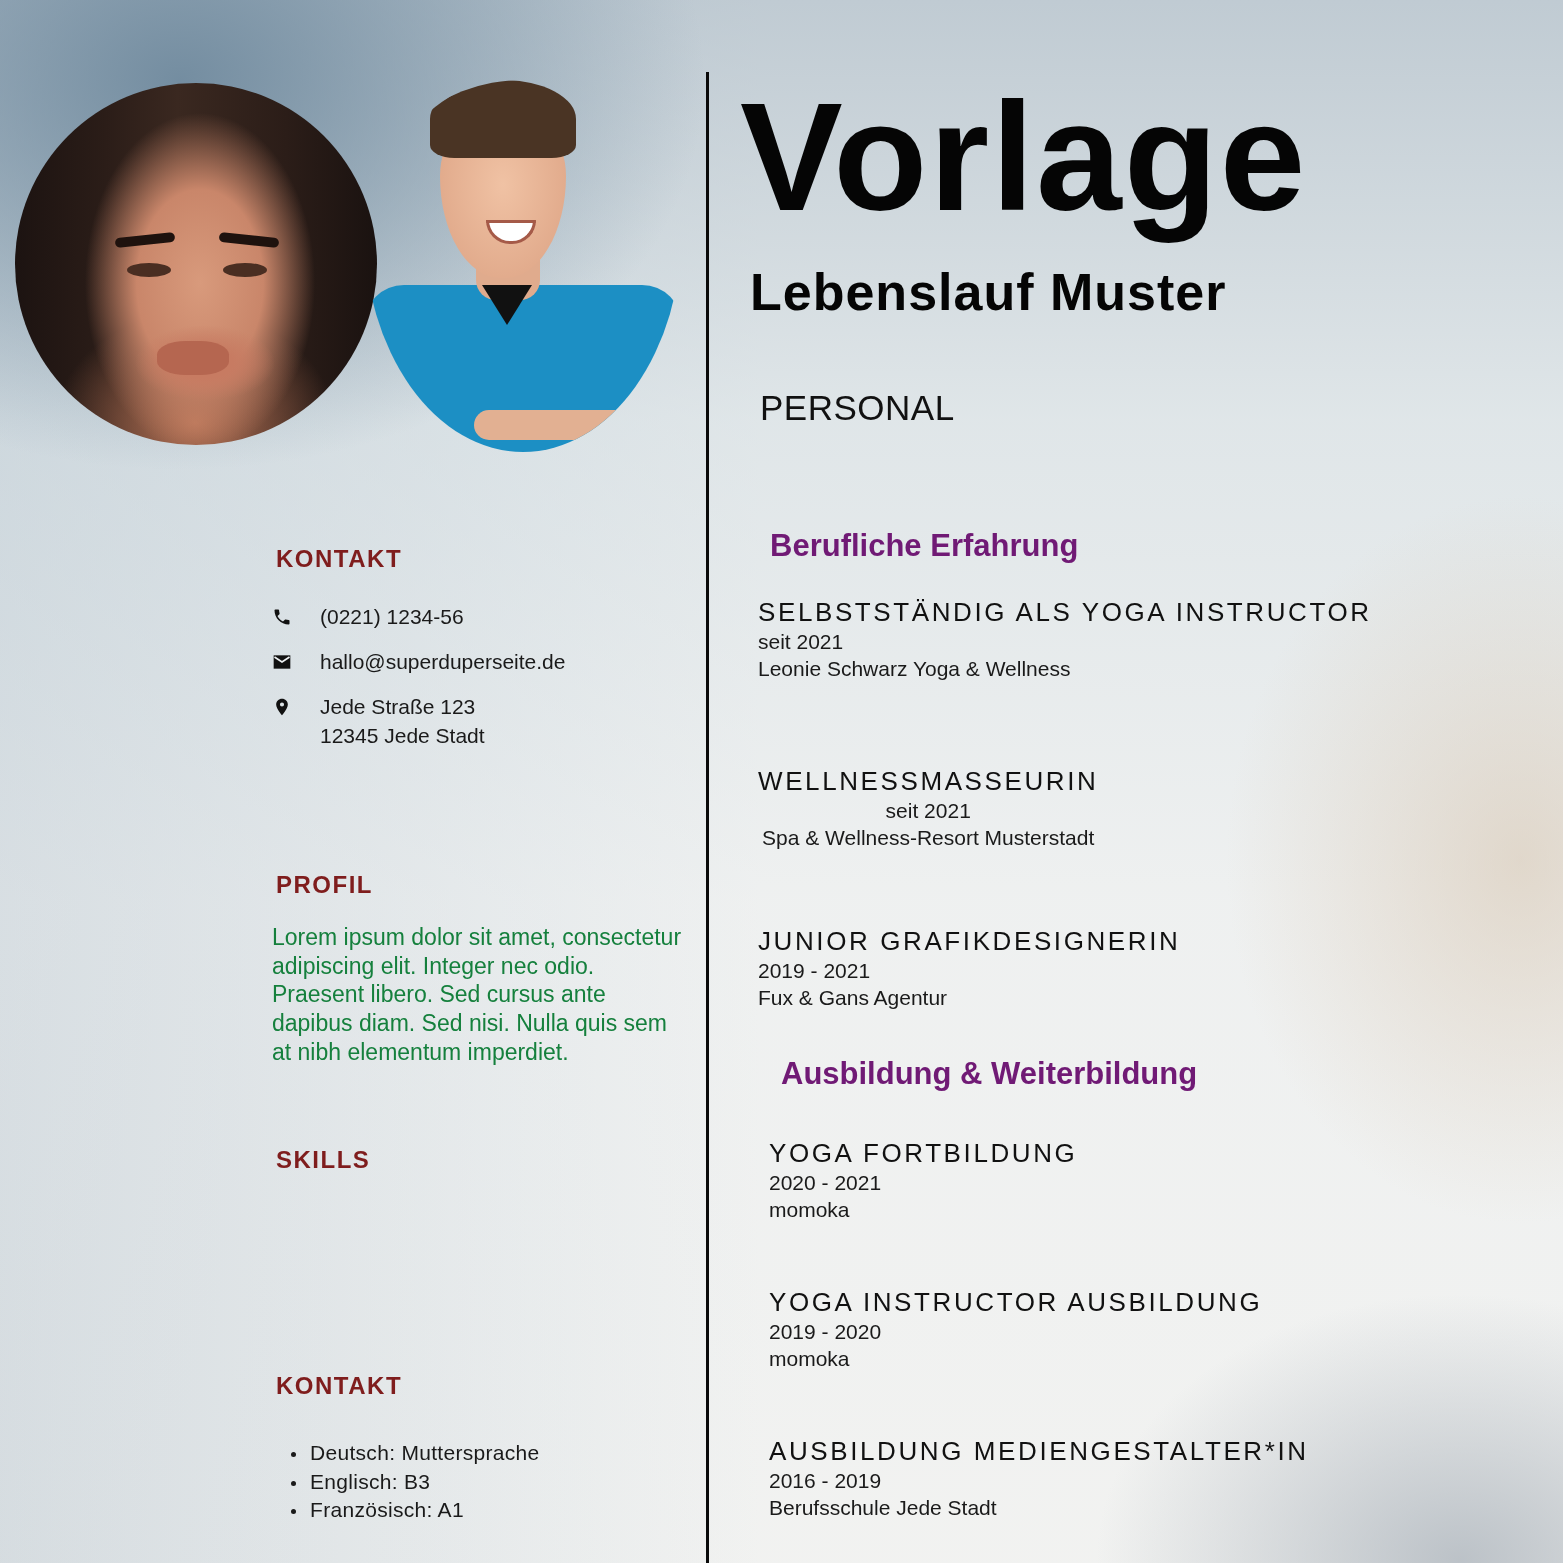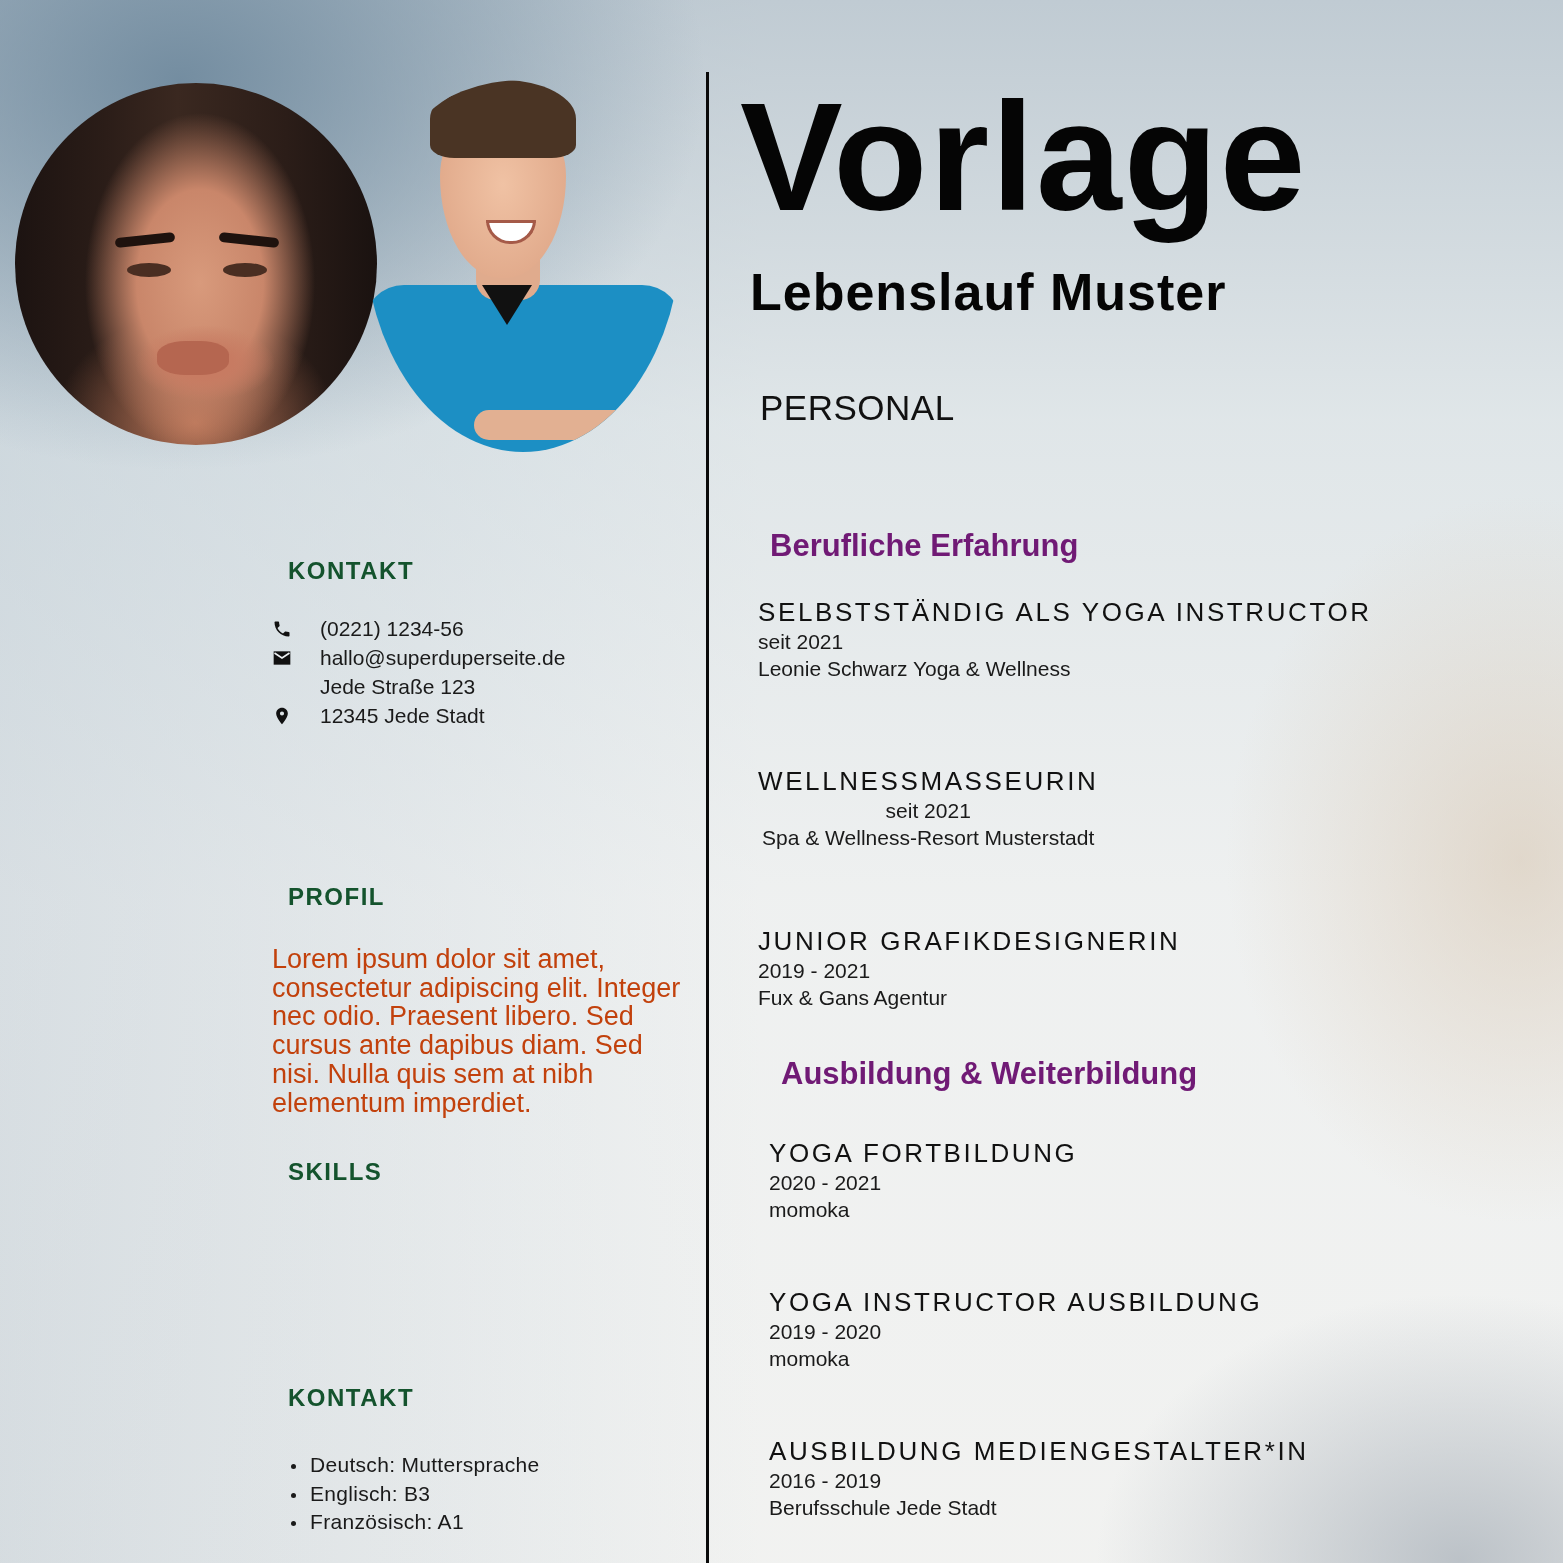--- a/index.html
+++ b/index.html
@@ -64,31 +64,31 @@
   .photo-man .hair {
     position:absolute; left:66px; top:0; width:146px; height:78px;
     background:#4a3424; border-radius: 60% 60% 20% 20%;
   }
   .photo-man .mouth { position:absolute; left:122px; top:140px; width:44px; height:18px; background:#fff; border-radius:0 0 30px 30px; border:3px solid #a55a48; }
   .photo-man .arms { position:absolute; left:110px; top:330px; width:200px; height:30px; background:#e2b092; border-radius:20px; }
 
   
   .left { position:absolute; left:272px; z-index:3; }
   .sec-head {
-    font-weight: 700; font-size: 24px; letter-spacing: 1.5px; color:#14532d; margin:16px;
+    font-weight: 700; font-size: 24px; letter-spacing: 1.5px; color:#7f1d1d; margin:4px;
   }
   .contact { top: 541px; width: 420px; }
   .contact-list { margin-top: 29px; }
-  .contact-row { display:flex; align-items:flex-end; font-size:21px; line-height:29px; color:#1a1a1a; }
+  .contact-row { display:flex; align-items:flex-start; font-size:21px; line-height:29px; color:#1a1a1a;margin-top:16px; }
   .contact-row .ic { width:48px; height:29px; display:flex; align-items:center; }
   .contact-row .ic svg { width:20px; height:20px; }
   .contact-row .txt { white-space: pre-line; }
 
   .profil { top: 867px; width: 410px; }
-  .profil p { margin: 34px 0 0 0; font-size: 27px; line-height: 28.7px; color:#c2410c; }
+  .profil p { margin: 24px 0 0 0; font-size: 23px; line-height: 28.7px; color:#15803d; }
 
   .skills { top: 1142px; width: 420px; }
   .sprachen { top: 1368px; width: 420px; }
   .bul { list-style:none; padding:0; margin: 39px 0 0 0; }
   .bul li { position:relative; padding-left: 38px; font-size:21px; line-height:28.7px; color:#1a1a1a; letter-spacing:0.3px; }
   .bul li::before { content:""; position:absolute; left:19px; top:13px; width:5px; height:5px; border-radius:50%; background:#1a1a1a; }
 
   
   .title-main {
     position:absolute; left:740px; top:80px; z-index:3;

